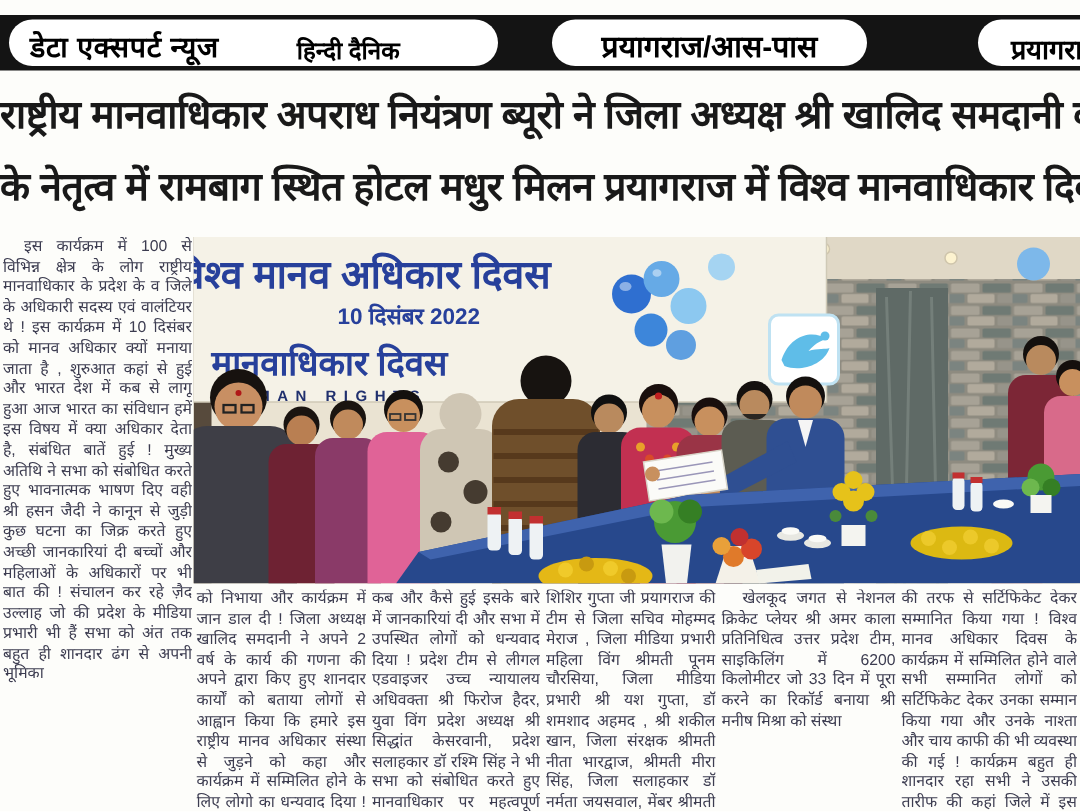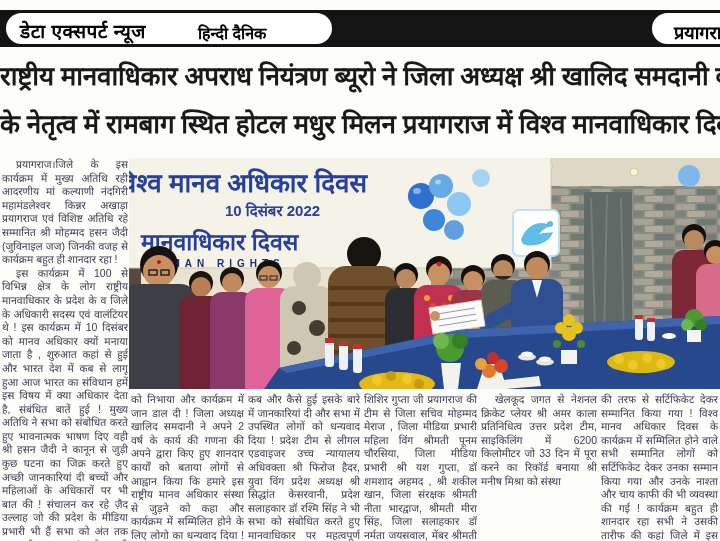--- a/index.html
+++ b/index.html
@@ -38,32 +38,34 @@
 </head>
 <body>
 
 <div class="page">
 
   <div class="topbar">
     <div class="pill pill-left">
       <span class="masthead">डेटा एक्सपर्ट न्यूज</span>
       <span class="edition">हिन्दी दैनिक</span>
     </div>
+    <div class="pill pill-center">
+      <span>प्रयागराज/आस-पास</span>
+    </div>
     <div class="pill pill-right">
       <span>प्रयागराज</span>
     </div>
   </div>
 
   <div class="headline">
     <div class="hline">राष्ट्रीय मानवाधिकार अपराध नियंत्रण ब्यूरो ने जिला अध्यक्ष श्री खालिद समदानी व जिलाध्यक्ष महिला विंग श्वेता साहू</div>
     <div class="hline">के नेतृत्व में  रामबाग स्थित होटल मधुर मिलन प्रयागराज में विश्व मानवाधिकार दिवस बड़े ही धूमधाम से मनाया गया</div>
   </div>
 
   <div class="col col-1">
-    <p class="indent">प्रयागराज।जिले के इस कार्यक्रम में मुख्य अतिथि रही आदरणीय मां कल्याणी नंदगिरी महामंडलेश्वर किन्नर अखाड़ा प्रयागराज एवं विशिष्ट अतिथि रहे सम्मानित श्री मोहम्मद हसन जैदी (जुविनाइल जज) जिनकी वजह से कार्यक्रम बहुत ही शानदार रहा !</p>
     <p class="indent">इस कार्यक्रम में 100 से विभिन्न क्षेत्र के लोग राष्ट्रीय मानवाधिकार के प्रदेश के व जिले के अधिकारी सदस्य एवं वालंटियर थे !  इस कार्यक्रम में 10 दिसंबर को  मानव अधिकार क्यों मनाया जाता है , शुरुआत कहां से हुई और भारत देश में कब से लागू हुआ आज भारत का संविधान हमें इस विषय में क्या अधिकार देता है, संबंधित बातें हुई ! मुख्य अतिथि ने सभा को संबोधित करते हुए भावनात्मक भाषण दिए वही श्री हसन जैदी ने कानून से जुड़ी कुछ घटना का जिक्र करते हुए अच्छी जानकारियां दी बच्चों और महिलाओं के अधिकारों पर भी बात की ! संचालन कर रहे ज़ैद उल्लाह जो की प्रदेश के मीडिया प्रभारी भी हैं सभा को अंत तक बहुत ही शानदार ढंग से अपनी भूमिका</p>
   </div>
 
   <div class="photo">
     <svg width="591" height="231" viewBox="0 0 591 231" xmlns="http://www.w3.org/2000/svg">
       <defs>
         <pattern id="stone" width="42" height="15" patternUnits="userSpaceOnUse">
           <rect width="42" height="15" fill="#8e8b80"></rect>
           <rect x="1" y="1" width="19" height="6" rx="1" fill="#a7a296"></rect>
           <rect x="22" y="1" width="19" height="6" rx="1" fill="#6f7a74"></rect>

